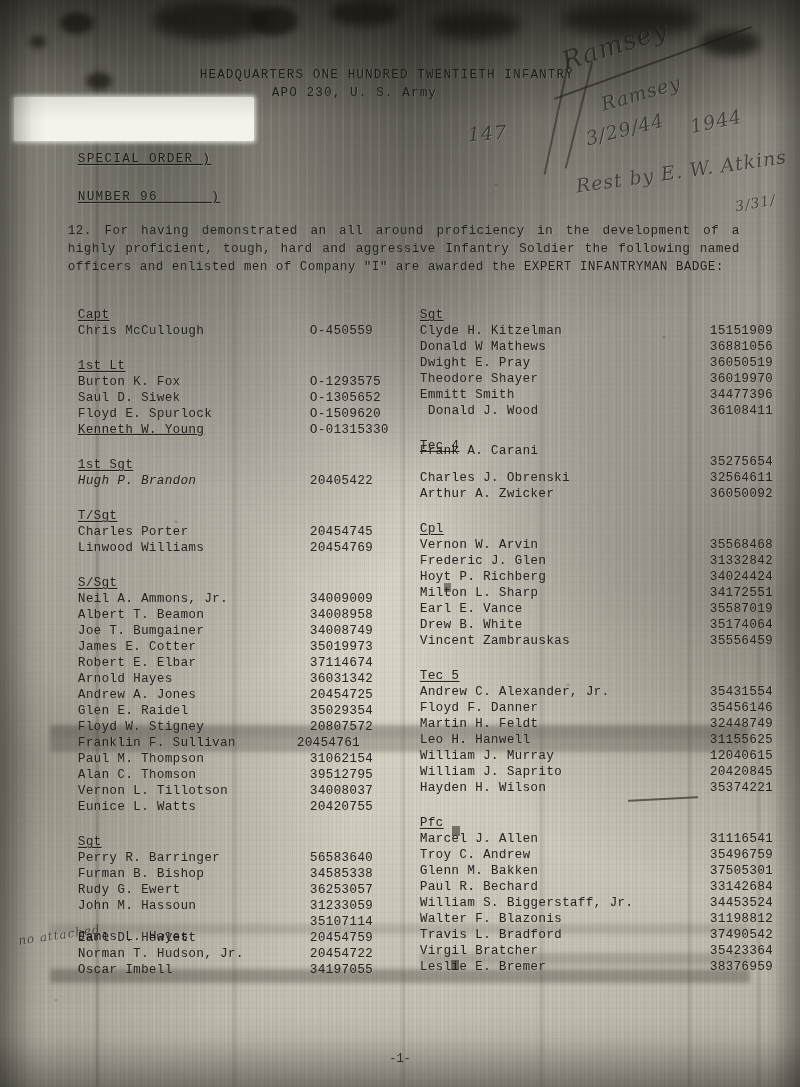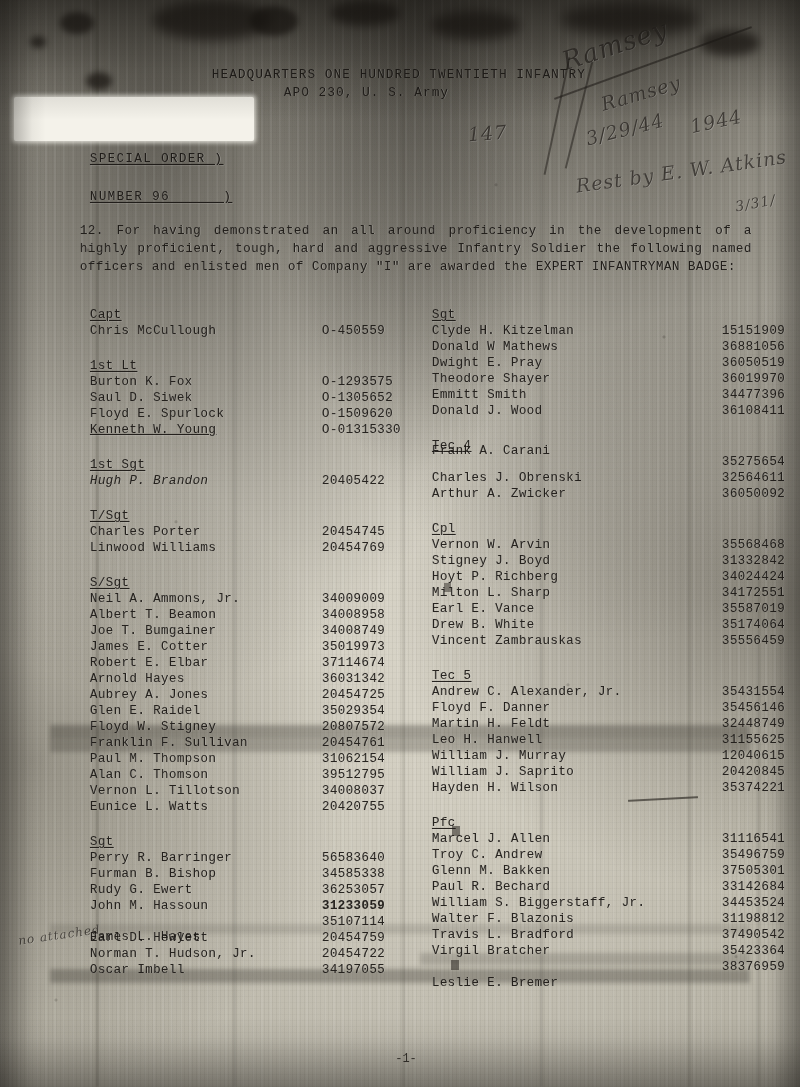--- a/index.html
+++ b/index.html
@@ -70,21 +70,20 @@
     bottom: 0;
     width: 3px;
     background: rgba(60,56,48,0.25);
     filter: blur(1px);
   }
   
   .sheet {
     position: absolute;
     inset: 0;
     padding: 0;
-    margin-left: 12px;
   }
   .t {
     position: absolute;
     white-space: pre;
     font-family: "Liberation Mono", monospace;
     font-size: 12.5px;
     letter-spacing: 0.4px;
     line-height: 14px;
     color: rgba(22,19,15,0.90);
     text-shadow: 0.6px 0.4px 0.6px rgba(255,255,255,0.28), -0.4px -0.3px 0.5px rgba(0,0,0,0.18);
@@ -230,45 +229,45 @@
         <div class="t" style="position: absolute; left: 0px; top: 300px;">Albert T. Beamon</div>
         <div class="t" style="position: absolute; left: 232px; top: 300px;">34008958</div>
         <div class="t" style="position: absolute; left: 0px; top: 316px;">Joe T. Bumgainer</div>
         <div class="t" style="position: absolute; left: 232px; top: 316px;">34008749</div>
         <div class="t" style="position: absolute; left: 0px; top: 332px;">James E. Cotter</div>
         <div class="t" style="position: absolute; left: 232px; top: 332px;">35019973</div>
         <div class="t" style="position: absolute; left: 0px; top: 348px;">Robert E. Elbar</div>
         <div class="t" style="position: absolute; left: 232px; top: 348px;">37114674</div>
         <div class="t" style="position: absolute; left: 0px; top: 364px;">Arnold Hayes</div>
         <div class="t" style="position: absolute; left: 232px; top: 364px;">36031342</div>
-        <div class="t" style="position: absolute; left: 0px; top: 380px;">Aubrey A. Jones</div>
+        <div class="t" style="position: absolute; left: 0px; top: 380px;">Andrew A. Jones</div>
         <div class="t" style="position: absolute; left: 232px; top: 380px;">20454725</div>
         <div class="t" style="position: absolute; left: 0px; top: 396px;">Glen E. Raidel</div>
         <div class="t" style="position: absolute; left: 232px; top: 396px;">35029354</div>
         <div class="t" style="position: absolute; left: 0px; top: 412px;">Floyd W. Stigney</div>
         <div class="t" style="position: absolute; left: 232px; top: 412px;">20807572</div>
         <div class="t" style="position: absolute; left: 0px; top: 428px;">Franklin F. Sullivan</div>
-        <div class="t" style="position: absolute; left: 232px; top: 428px;">20454761</div>
+        <div class="t" style="position: absolute; left: 219px; top: 428px;">20454761</div>
         <div class="t" style="position: absolute; left: 0px; top: 444px;">Paul M. Thompson</div>
         <div class="t" style="position: absolute; left: 232px; top: 444px;">31062154</div>
         <div class="t" style="position: absolute; left: 0px; top: 460px;">Alan C. Thomson</div>
         <div class="t" style="position: absolute; left: 232px; top: 460px;">39512795</div>
         <div class="t" style="position: absolute; left: 0px; top: 476px;">Vernon L. Tillotson</div>
         <div class="t" style="position: absolute; left: 232px; top: 476px;">34008037</div>
         <div class="t" style="position: absolute; left: 0px; top: 492px;">Eunice L. Watts</div>
         <div class="t" style="position: absolute; left: 232px; top: 492px;">20420755</div>
         <div class="t ul" style="position: absolute; left: 0px; top: 527px;">Sgt</div>
         <div class="t" style="position: absolute; left: 0px; top: 543px;">Perry R. Barringer</div>
         <div class="t" style="position: absolute; left: 232px; top: 543px;">56583640</div>
         <div class="t" style="position: absolute; left: 0px; top: 559px;">Furman B. Bishop</div>
         <div class="t" style="position: absolute; left: 232px; top: 559px;">34585338</div>
         <div class="t" style="position: absolute; left: 0px; top: 575px;">Rudy G. Ewert</div>
         <div class="t" style="position: absolute; left: 232px; top: 575px;">36253057</div>
         <div class="t" style="position: absolute; left: 0px; top: 591px;">John M. Hassoun</div>
-        <div class="t" style="position: absolute; left: 232px; top: 591px; font-weight: bold;">31233059</div>
+        <div class="t" style="position: absolute; left: 232px; top: 591px;">31233059</div>
         <div class="t" style="position: absolute; left: 0px; top: 622px;">James L. Hayes</div>
         <div class="t" style="position: absolute; left: 232px; top: 607px;">35107114</div>
         <div class="t" style="position: absolute; left: 0px; top: 623px;">Earl D. Hewlett</div>
         <div class="t" style="position: absolute; left: 232px; top: 623px;">20454759</div>
         <div class="t" style="position: absolute; left: 0px; top: 639px;">Norman T. Hudson, Jr.</div>
         <div class="t" style="position: absolute; left: 232px; top: 639px;">20454722</div>
         <div class="t" style="position: absolute; left: 0px; top: 655px;">Oscar Imbell</div>
         <div class="t" style="position: absolute; left: 232px; top: 655px;">34197055</div>
       </div>
     <div class="cols" id="col-right" style="left:420px; top:308px; width:350px;">
@@ -276,33 +275,33 @@
         <div class="t" style="position: absolute; left: 0px; top: 16px;">Clyde H. Kitzelman</div>
         <div class="t" style="position: absolute; left: 290px; top: 16px;">15151909</div>
         <div class="t" style="position: absolute; left: 0px; top: 32px;">Donald W Mathews</div>
         <div class="t" style="position: absolute; left: 290px; top: 32px;">36881056</div>
         <div class="t" style="position: absolute; left: 0px; top: 48px;">Dwight E. Pray</div>
         <div class="t" style="position: absolute; left: 290px; top: 48px;">36050519</div>
         <div class="t" style="position: absolute; left: 0px; top: 64px;">Theodore Shayer</div>
         <div class="t" style="position: absolute; left: 290px; top: 64px;">36019970</div>
         <div class="t" style="position: absolute; left: 0px; top: 80px;">Emmitt Smith</div>
         <div class="t" style="position: absolute; left: 290px; top: 80px;">34477396</div>
-        <div class="t" style="position: absolute; left: 0px; top: 96px; text-align: center;">Donald J. Wood</div>
+        <div class="t" style="position: absolute; left: 8px; top: 96px; text-align: center;">Donald J. Wood</div>
         <div class="t" style="position: absolute; left: 290px; top: 96px;">36108411</div>
         <div class="t ul" style="position: absolute; left: 0px; top: 131px; text-align: right;">Tec 4</div>
         <div class="t" style="position: absolute; left: 0px; top: 136px;">Frank A. Carani</div>
         <div class="t" style="position: absolute; left: 290px; top: 147px;">35275654</div>
         <div class="t" style="position: absolute; left: 0px; top: 163px;">Charles J. Obrenski</div>
         <div class="t" style="position: absolute; left: 290px; top: 163px;">32564611</div>
         <div class="t" style="position: absolute; left: 0px; top: 179px;">Arthur A. Zwicker</div>
         <div class="t" style="position: absolute; left: 290px; top: 179px;">36050092</div>
         <div class="t ul" style="position: absolute; left: 0px; top: 214px;">Cpl</div>
         <div class="t" style="position: absolute; left: 0px; top: 230px;">Vernon W. Arvin</div>
         <div class="t" style="position: absolute; left: 290px; top: 230px;">35568468</div>
-        <div class="t" style="position: absolute; left: 0px; top: 246px;">Stigney J. Boyd</div>
+        <div class="t" style="position: absolute; left: 0px; top: 246px;">Frederic J. Glen</div>
         <div class="t" style="position: absolute; left: 290px; top: 246px;">31332842</div>
         <div class="t" style="position: absolute; left: 0px; top: 262px;">Hoyt P. Richberg</div>
         <div class="t" style="position: absolute; left: 290px; top: 262px;">34024424</div>
         <div class="t" style="position: absolute; left: 0px; top: 278px;">Milton L. Sharp</div>
         <div class="t" style="position: absolute; left: 290px; top: 278px;">34172551</div>
         <div class="t" style="position: absolute; left: 0px; top: 294px;">Earl E. Vance</div>
         <div class="t" style="position: absolute; left: 290px; top: 294px;">35587019</div>
         <div class="t" style="position: absolute; left: 0px; top: 310px;">Drew B. White</div>
         <div class="t" style="position: absolute; left: 290px; top: 310px;">35174064</div>
         <div class="t" style="position: absolute; left: 0px; top: 326px;">Vincent Zambrauskas</div>
@@ -332,21 +331,21 @@
         <div class="t" style="position: absolute; left: 0px; top: 572px;">Paul R. Bechard</div>
         <div class="t" style="position: absolute; left: 290px; top: 572px;">33142684</div>
         <div class="t" style="position: absolute; left: 0px; top: 588px;">William S. Biggerstaff, Jr.</div>
         <div class="t" style="position: absolute; left: 290px; top: 588px;">34453524</div>
         <div class="t" style="position: absolute; left: 0px; top: 604px;">Walter F. Blazonis</div>
         <div class="t" style="position: absolute; left: 290px; top: 604px;">31198812</div>
         <div class="t" style="position: absolute; left: 0px; top: 620px;">Travis L. Bradford</div>
         <div class="t" style="position: absolute; left: 290px; top: 620px;">37490542</div>
         <div class="t" style="position: absolute; left: 0px; top: 636px;">Virgil Bratcher</div>
         <div class="t" style="position: absolute; left: 290px; top: 636px;">35423364</div>
-        <div class="t" style="position: absolute; left: 0px; top: 668px;">Leslie E. Bremer</div>
+        <div class="t" style="position: absolute; left: 0px; top: 652px;">Leslie E. Bremer</div>
         <div class="t" style="position: absolute; left: 290px; top: 652px;">38376959</div>
       </div>
 
     <div class="footer-num" style="top:1052px;">-1-</div>
   </div>
 
   <div class="redact" style="left:14px; top:97px; width:240px; height:44px;"></div>
 
   <div class="hand big" style="left:560px; top:30px; transform:rotate(-18deg);">Ramsey</div>
   <div class="hand mid" style="left:600px; top:82px; transform:rotate(-16deg);">Ramsey</div>

